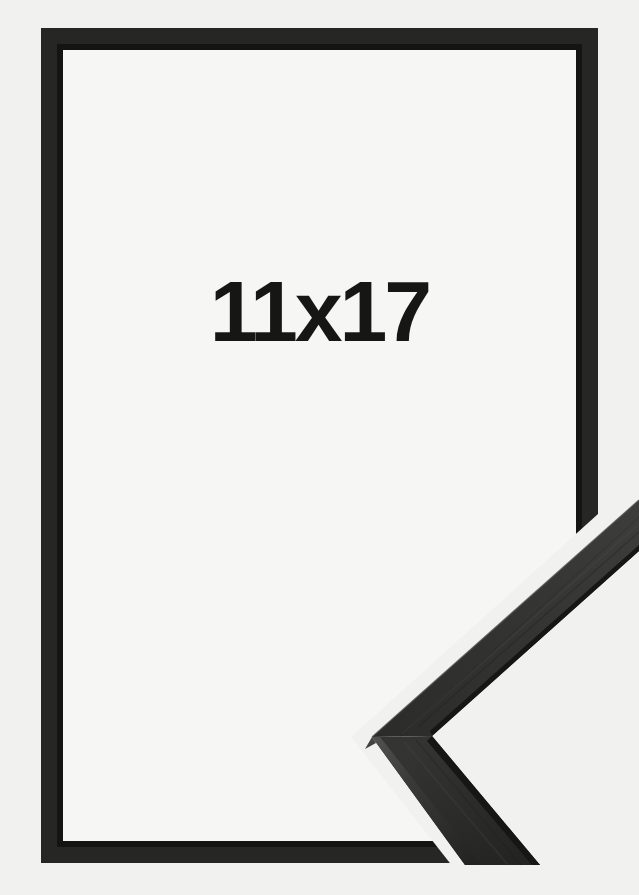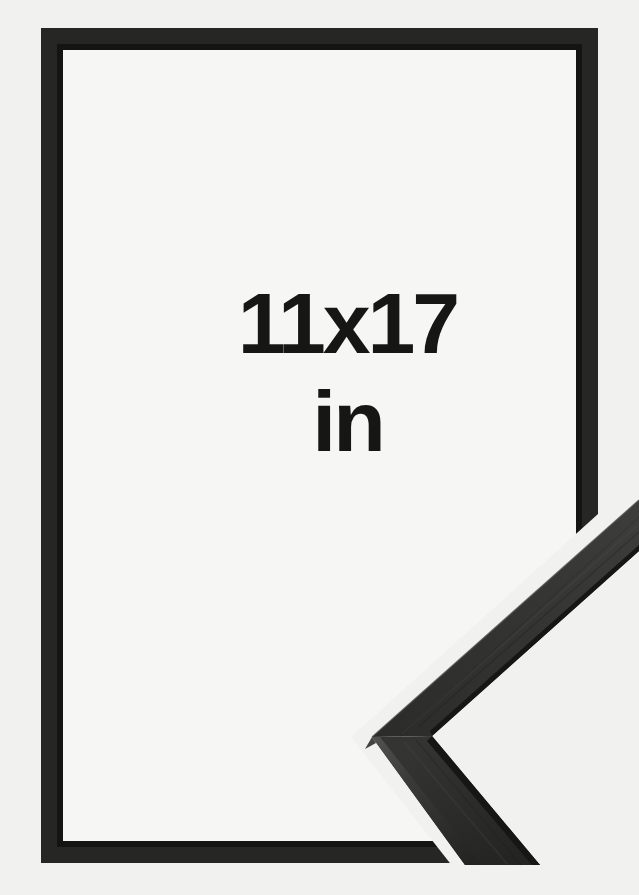--- a/index.html
+++ b/index.html
@@ -24,30 +24,29 @@
   }
   .bg         { fill: var(--background, #f1f1f0); }
   .moulding   { fill: var(--frame-moulding, #262625); }
   .lip        { fill: var(--frame-inner-lip, #141413); }
   .opening    { fill: var(--frame-interior, #f6f6f5); }
   .cutout     { fill: var(--background, #f1f1f0); }
   .edge-dark  { fill: var(--sample-inner-edge, #161615); }
   .size-label {
     position: absolute;
     left: 63px;
-    top: 274px;
+    top: 262px;
     width: 513px;
     text-align: center;
     font-weight: 700;
     font-size: 86px;
     line-height: 98px;
     letter-spacing: -3px;
     color: var(--label-text, #161615);
     user-select: none;
-    padding-left: 28px;
   }
   .size-label .line { white-space: nowrap; }
 </style>
 </head>
 <body>
 
 <div class="stage">
 
   <svg class="scene" viewBox="0 0 639 895" aria-hidden="true">
     <defs>
@@ -97,16 +96,15 @@
 
       <line x1="404" y1="742" x2="508" y2="865" stroke="#4f4f4d" stroke-width="2" opacity="0.2"></line>
       <line x1="416" y1="740" x2="521" y2="865" stroke="#1d1d1b" stroke-width="1.2" opacity="0.32"></line>
 
       <polygon fill="#434341" points="372,737 365,749 376,743"></polygon>
     </g>
   </svg>
 
   <div class="size-label">
     <div class="line">11x17</div>
-    <div class="line">in</div>
   </div>
 
 </div>
 
 </body></html>

